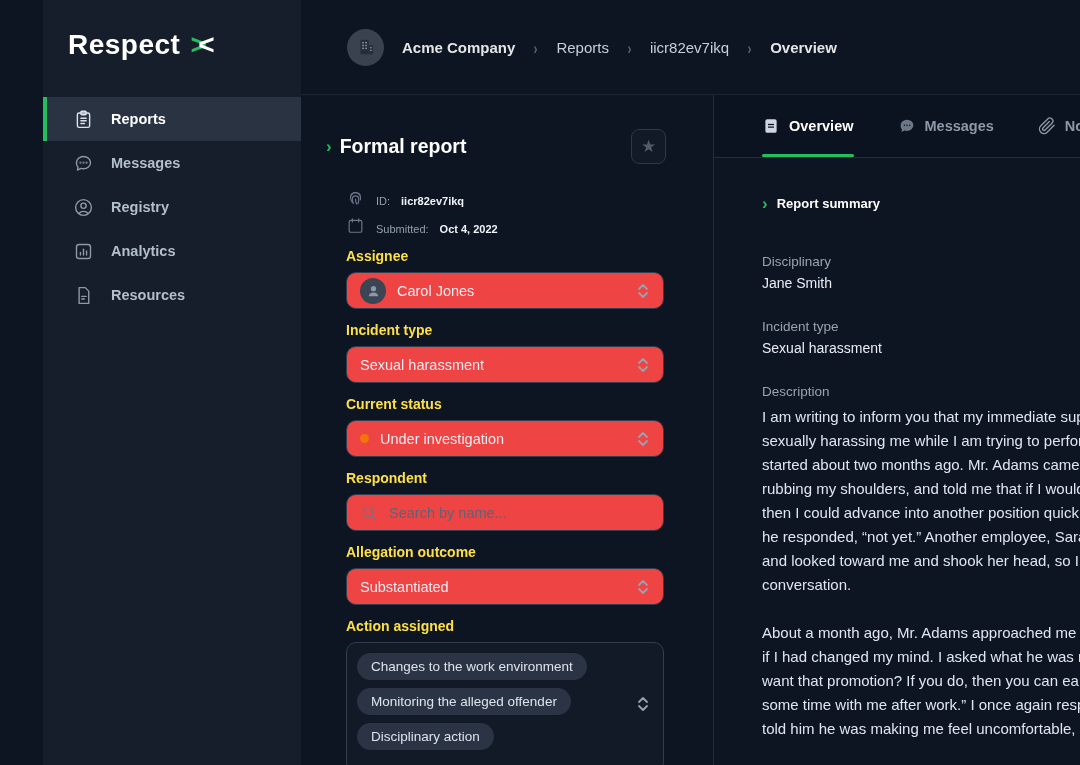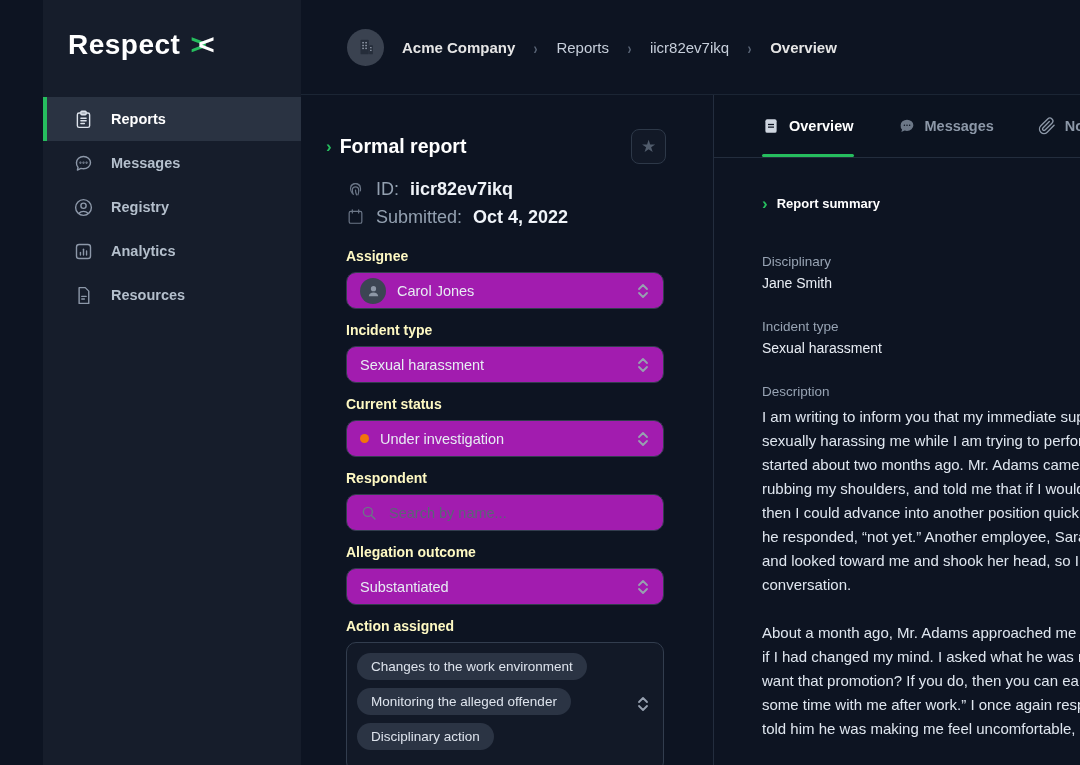--- a/index.html
+++ b/index.html
@@ -39,28 +39,28 @@
   
   .detail-panel { width:413px; flex:0 0 413px; border-right:1px solid #232d3e;
     padding:32px 0 0 45px; position:relative; }
   .detail-heading { display:flex; align-items:center; height:38px; margin-left:-20px; gap:8px; }
   .chev-green { color:#26bd5e; font-size:17px; font-weight:700; line-height:1; }
   .detail-title { font-size:19.5px; font-weight:700; color:#ffffff; }
   .star-btn { position:absolute; top:34px; left:330px; width:35px; height:35px;
     border:1px solid #2d3848; border-radius:8px; background:#121927; display:flex;
     align-items:center; justify-content:center; color:#515c6c; font-size:17px; cursor:pointer; }
   .meta { margin-top:14px; }
-  .meta-row { height:28px; display:flex; align-items:flex-start; gap:11px; font-size:18px; }
+  .meta-row { height:28px; display:flex; align-items:flex-end; gap:11px; font-size:11px; }
   .meta-row svg { width:19px; height:19px; stroke:#6b7687; stroke-width:1.5; fill:none;
     stroke-linecap:round; stroke-linejoin:round; }
   .meta-label { color:#93a0b0; }
   .meta-value { color:#f0f4f9; font-weight:700; }
   .field { margin-top:13px; width:318px; }
-  .field-label { font-size:14px; font-weight:600; color:#fef9c3; margin-bottom:8px; }
-  .control { width:318px; height:37px; background:#a21caf; border:1px solid #323d4e;
+  .field-label { font-size:14px; font-weight:600; color:#fde047; margin-bottom:8px; }
+  .control { width:318px; height:37px; background:#ef4444; border:1px solid #323d4e;
     border-radius:10px; display:flex; align-items:center; padding:0 13px; gap:11px;
     font-size:14.5px; color:#e7ecf3; cursor:pointer; }
   .updown { margin-left:auto; flex:0 0 14px; }
   .updown svg { width:14px; height:16px; stroke:#97a1b0; stroke-width:1.8; fill:none;
     stroke-linecap:round; stroke-linejoin:round; display:block; }
   .avatar-sm { width:26px; height:26px; border-radius:50%; background:#3c4553; flex:0 0 26px;
     display:flex; align-items:center; justify-content:center; }
   .avatar-sm svg { width:15px; height:15px; fill:#8d97a6; }
   .dot { width:9px; height:9px; border-radius:50%; background:#f2750a; flex:0 0 9px; }
   .search-box input { background:transparent; border:none; outline:none; color:#e7ecf3;

